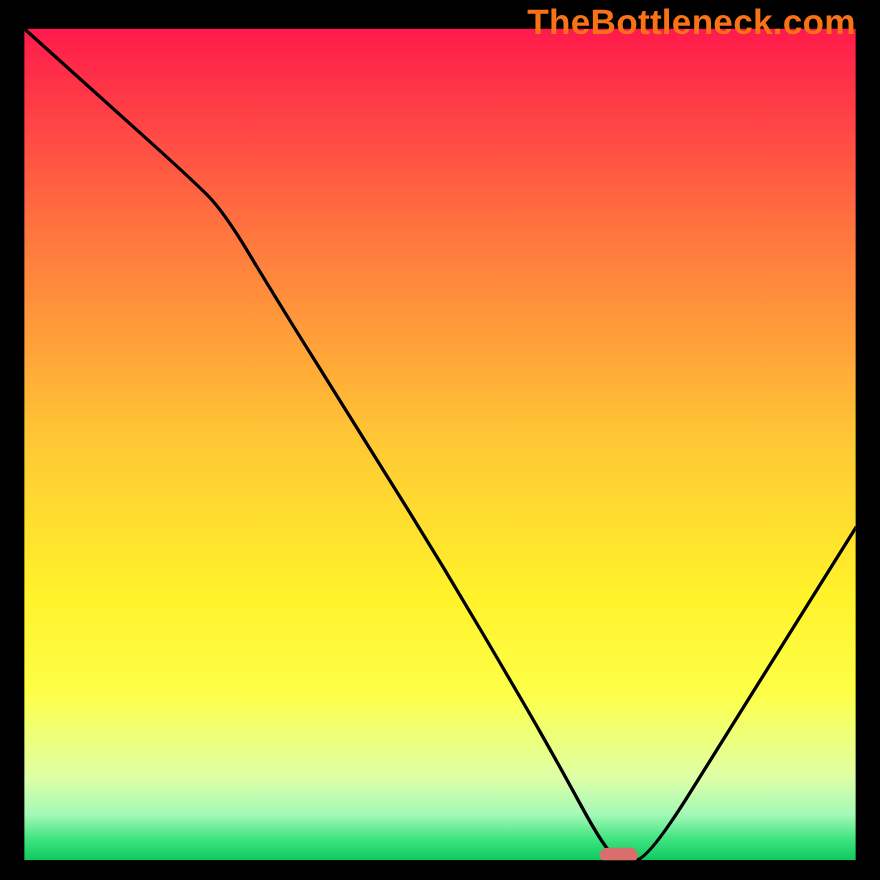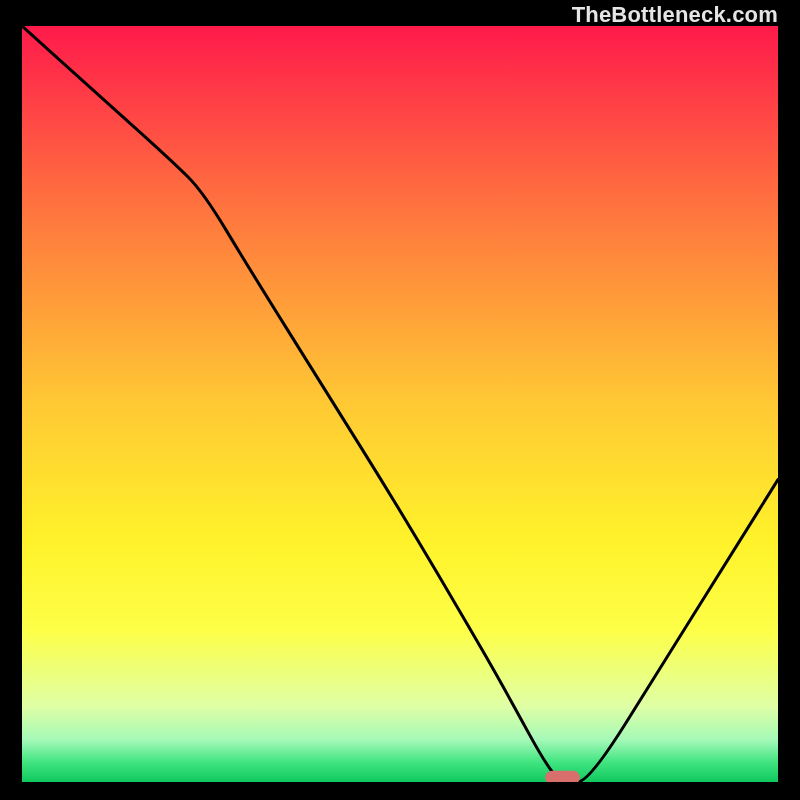--- a/index.html
+++ b/index.html
@@ -13,23 +13,23 @@
   }
   .chart-wrap {
     position: relative;
     width: 800px;
     height: 800px;
   }
   .watermark {
     position: absolute;
     top: 2px;
     right: 22px;
-    font-size: 22px;
+    font-size: 32px;
     font-weight: 600;
-    color: #e5e5e5;
+    color: #f97316;
     letter-spacing: 0.2px;
     z-index: 5;
   }
   .plot-area {
     position: absolute;
     left: 22px;
     top: 26px;
     width: 756px;
     height: 756px;
     background: #000;

